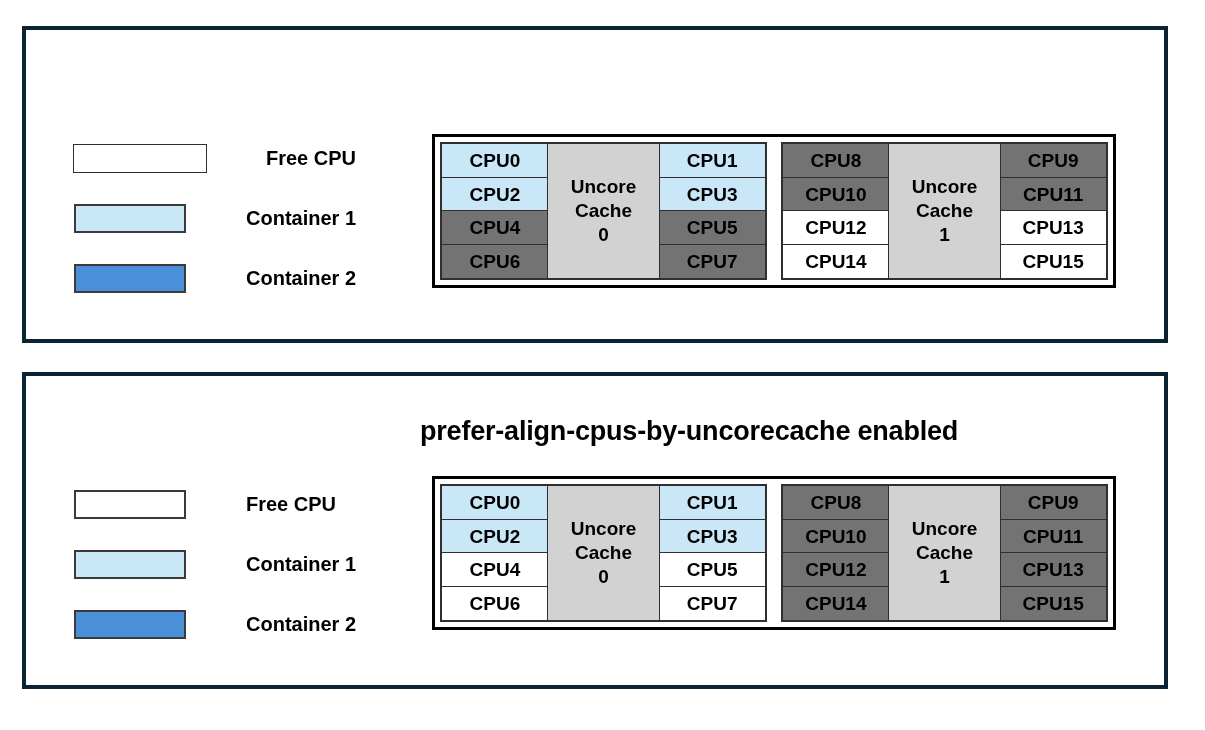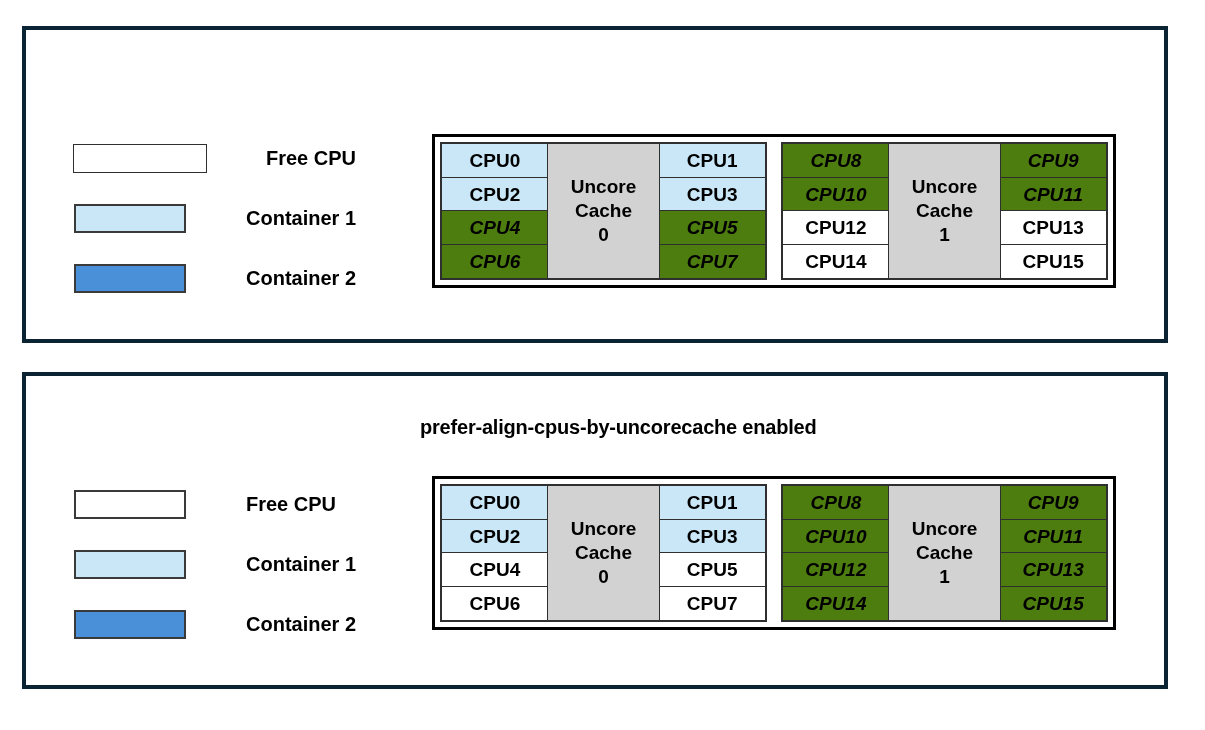--- a/index.html
+++ b/index.html
@@ -44,21 +44,21 @@
   }
   #panel-top .panel-title {
     top: 48px;
     font-size: 27px;
     padding-left: 360px;
     box-sizing: border-box;
     text-align: left;
   }
   #panel-bottom .panel-title {
     top: 40px;
-    font-size: 20px;
+    font-size: 27px;
     padding-left: 394px;
     box-sizing: border-box;
     text-align: left;
   }
 
   
   .legend {
     position: absolute;
     left: 48px;
   }
@@ -123,21 +123,21 @@
     align-items: center;
     justify-content: center;
     font-size: 19px;
     font-weight: bold;
     color: #000000;
     line-height: 1;
     margin: -0.75px;
   }
   .cpu-cell.free       { background: #ffffff; }
   .cpu-cell.container1 { background: #c9e7f7; }
-  .cpu-cell.container2 { background: #4d7c0f; font-style: italic; }
+  .cpu-cell.container2 { background: #737373; }
 
   .cache-cell {
     flex: 1.05 1 0;
     background: #d2d2d2;
     border: 1.5px solid #2f2f2f;
     box-sizing: border-box;
     display: flex;
     flex-direction: column;
     align-items: center;
     justify-content: center;

